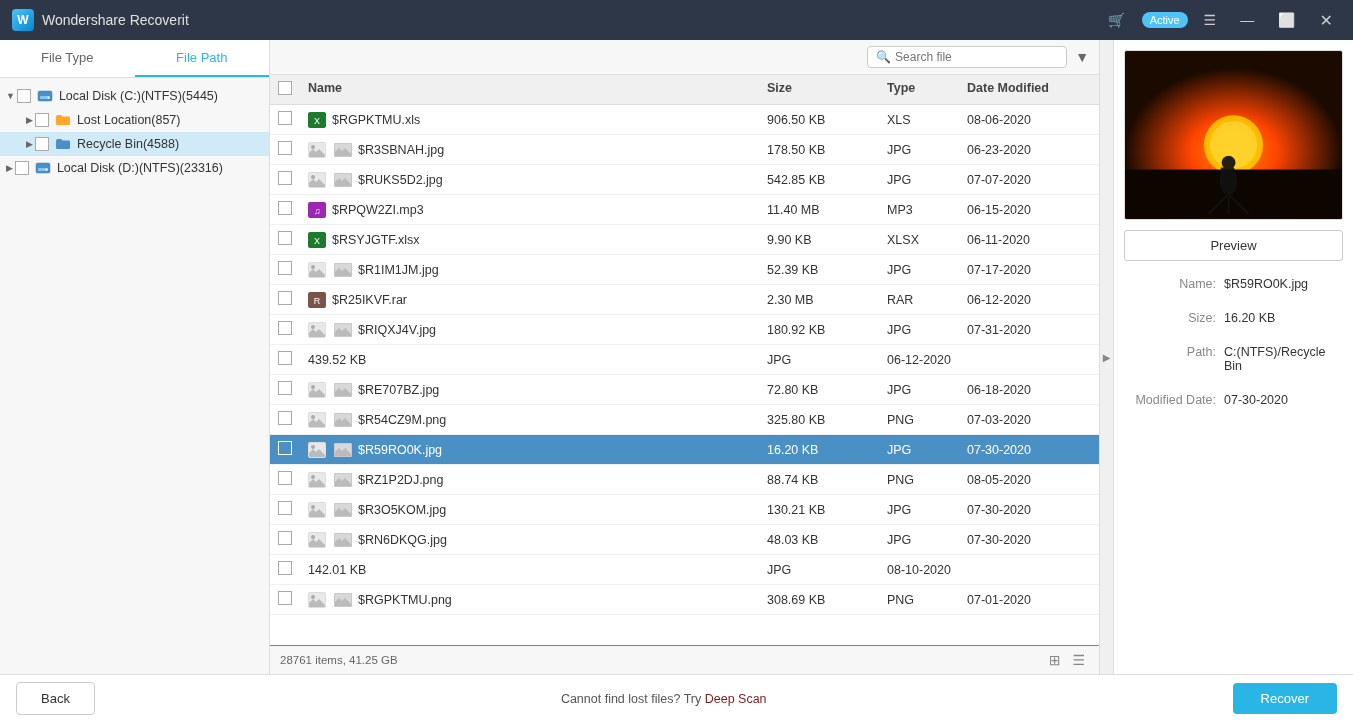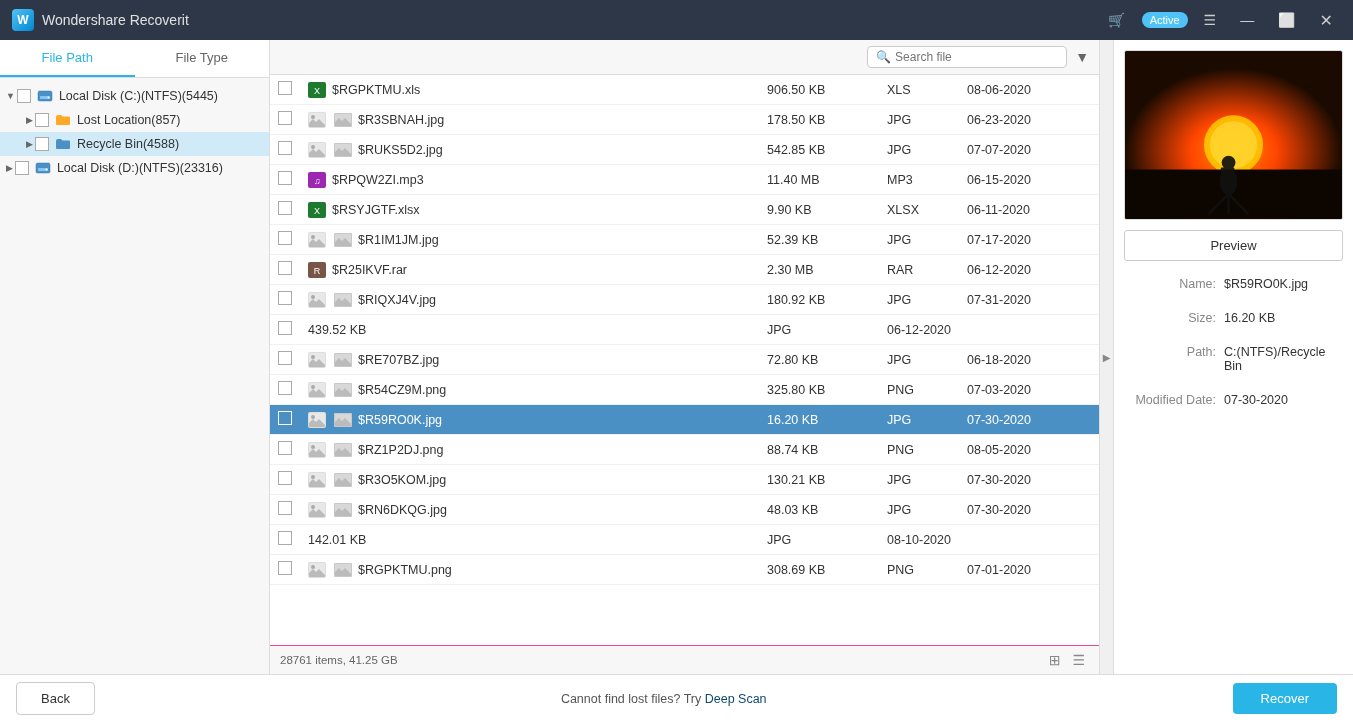--- a/index.html
+++ b/index.html
@@ -161,21 +161,21 @@
       background: #fff;
       border-top: 1px solid #ddd;
       display: flex; align-items: center;
       padding: 0 16px; justify-content: space-between;
     }
     .back-btn {
       padding: 8px 24px; background: #fff; border: 1px solid #ccc;
       border-radius: 4px; font-size: 13px; cursor: pointer; color: #333;
     }
     .bottom-msg { font-size: 12.5px; color: #555; }
-    .deep-scan-link { color: #0c4a6e; cursor: pointer; text-decoration: none; margin-top: 7px; }
+    .deep-scan-link { color: #7f1d1d; cursor: pointer; text-decoration: none; margin-top: 7px; }
     .recover-btn {
       padding: 8px 28px; background: #29b6e6; border: none;
       border-radius: 4px; font-size: 13px; cursor: pointer; color: #fff;
     }
 
     
     ::-webkit-scrollbar { width: 6px; }
     ::-webkit-scrollbar-track { background: #f1f1f1; }
     ::-webkit-scrollbar-thumb { background: #ccc; border-radius: 3px; }
 
@@ -201,22 +201,22 @@
     <button class="title-bar-btn">⬜</button>
     <button class="close-btn">✕</button>
   </div>
 </div>
 
 <div class="main-container">
   <div class="content-area">
 
     <div class="sidebar">
       <div class="sidebar-tabs">
+        <div class="sidebar-tab">File Type</div>
         <div class="sidebar-tab active">File Path</div>
-        <div class="sidebar-tab">File Type</div>
       </div>
       <div class="tree-area">
 
         <div class="tree-item" style="padding-left: 6px;">
           <span class="collapse-arrow">▼</span>
           <div class="checkbox"></div>
           <span class="drive-icon">
             <svg viewBox="0 0 16 14" fill="none">
               <rect x="1" y="2" width="14" height="10" rx="1.5" fill="#4a90c4" stroke="#3a7ab8" stroke-width="0.5"></rect>
               <rect x="3" y="7" width="10" height="3" rx="0.5" fill="#87c4f0"></rect>
@@ -267,20 +267,29 @@
     <div class="file-area">
 
       <div class="search-bar">
         <div class="search-input-wrap">
           <span style="color:#aaa; margin-right:4px; font-size:12px;">🔍</span>
           <input type="text" placeholder="Search file" style="">
         </div>
         <span class="filter-icon">▼</span>
       </div>
 
+      <div class="file-table-header">
+        <div>
+          <div class="checkbox" style="display:inline-block; width:14px; height:14px; border:1px solid #aaa; background:#fff;"></div>
+        </div>
+        <div>Name</div>
+        <div>Size</div>
+        <div>Type</div>
+        <div>Date Modified</div>
+      </div>
 
       <div class="file-list" id="file-list">
 
       <div class="file-row">
       <div>
         <div style="width:14px;height:14px;border:1px solid #aaa;background:#fff;display:inline-block;"></div>
       </div>
       <div class="file-name">
         <svg class="file-icon" viewBox="0 0 18 16" fill="none">
         <rect width="18" height="16" rx="2" fill="#1e7a2f"></rect>

